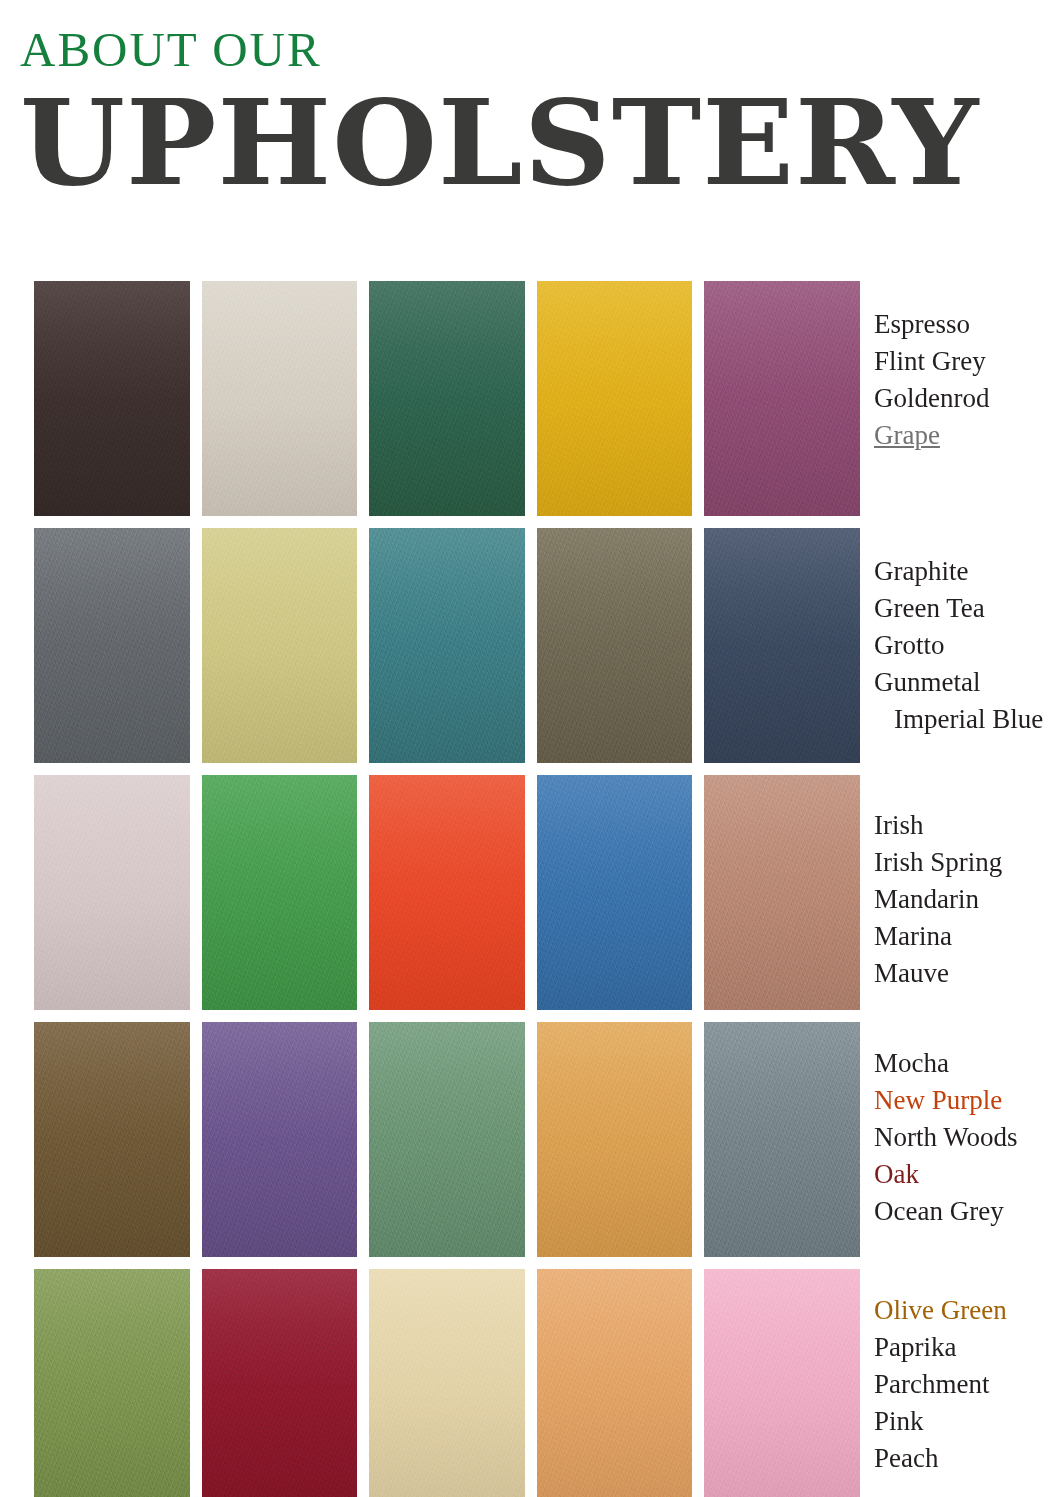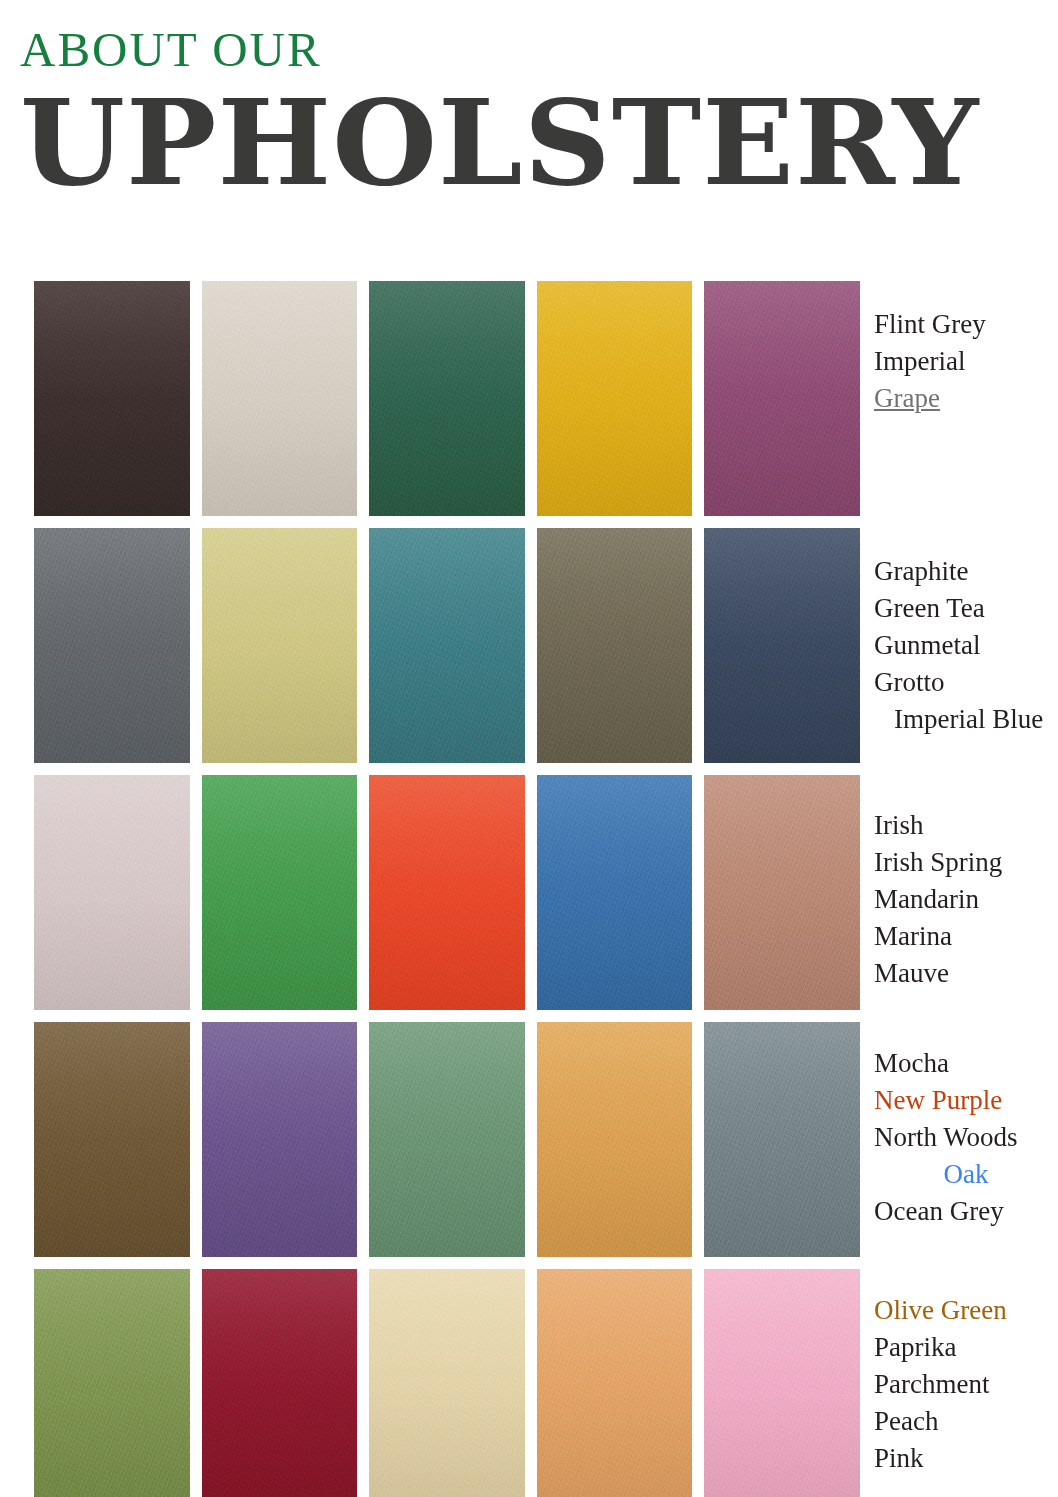--- a/index.html
+++ b/index.html
@@ -173,52 +173,53 @@
       <div class="swatch" style="background: linear-gradient(rgb(233, 218, 177) 0%, rgb(227, 211, 168) 45%, rgb(220, 203, 159) 100%);"></div>
       <div class="swatch" style="background: linear-gradient(rgb(233, 171, 112) 0%, rgb(227, 163, 102) 45%, rgb(220, 155, 94) 100%);"></div>
       <div class="swatch" style="background: linear-gradient(rgb(244, 181, 204) 0%, rgb(239, 172, 197) 45%, rgb(234, 164, 190) 100%);"></div>
     </div>
 
   </div>
 
   <div class="labels">
 
     <div class="label-group g1">
+      <div class="color-name" style="color: rgb(35, 31, 32);">Espresso</div>
       <div class="color-name" style="color: rgb(35, 31, 32);">Flint Grey</div>
-      <div class="color-name" style="color: rgb(35, 31, 32);">Imperial</div>
+      <div class="color-name" style="color: rgb(35, 31, 32);">Goldenrod</div>
       <div class="color-name" style="color: #737373; text-decoration: underline;">Grape</div>
     </div>
 
     <div class="label-group g2">
       <div class="color-name" style="color: rgb(35, 31, 32);">Graphite</div>
       <div class="color-name" style="color: rgb(35, 31, 32);">Green Tea</div>
+      <div class="color-name" style="color: rgb(35, 31, 32);">Grotto</div>
       <div class="color-name" style="color: rgb(35, 31, 32);">Gunmetal</div>
-      <div class="color-name" style="color: rgb(35, 31, 32);">Grotto</div>
       <div class="color-name" style="color: rgb(35, 31, 32); margin-left: 20px;">Imperial Blue</div>
     </div>
 
     <div class="label-group g3">
       <div class="color-name" style="color: rgb(35, 31, 32);">Irish</div>
       <div class="color-name" style="color: rgb(35, 31, 32);">Irish Spring</div>
       <div class="color-name" style="color: rgb(35, 31, 32);">Mandarin</div>
       <div class="color-name" style="color: rgb(35, 31, 32);">Marina</div>
       <div class="color-name" style="color: rgb(35, 31, 32);">Mauve</div>
     </div>
 
     <div class="label-group g4">
       <div class="color-name" style="color: rgb(35, 31, 32);">Mocha</div>
       <div class="color-name" style="color: #c2410c;">New Purple</div>
       <div class="color-name" style="color: rgb(35, 31, 32);">North Woods</div>
-      <div class="color-name" style="color: #3b82f6; text-align: center;">Oak</div>
+      <div class="color-name" style="color: #7f1d1d;">Oak</div>
       <div class="color-name" style="color: rgb(35, 31, 32);">Ocean Grey</div>
     </div>
 
     <div class="label-group g5">
       <div class="color-name" style="color: #a16207;">Olive Green</div>
       <div class="color-name" style="color: rgb(35, 31, 32);">Paprika</div>
       <div class="color-name" style="color: rgb(35, 31, 32);">Parchment</div>
+      <div class="color-name" style="color: rgb(35, 31, 32);">Pink</div>
       <div class="color-name" style="color: rgb(35, 31, 32);">Peach</div>
-      <div class="color-name" style="color: rgb(35, 31, 32);">Pink</div>
     </div>
 
   </div>
 
 </div>
 
 </body></html>

